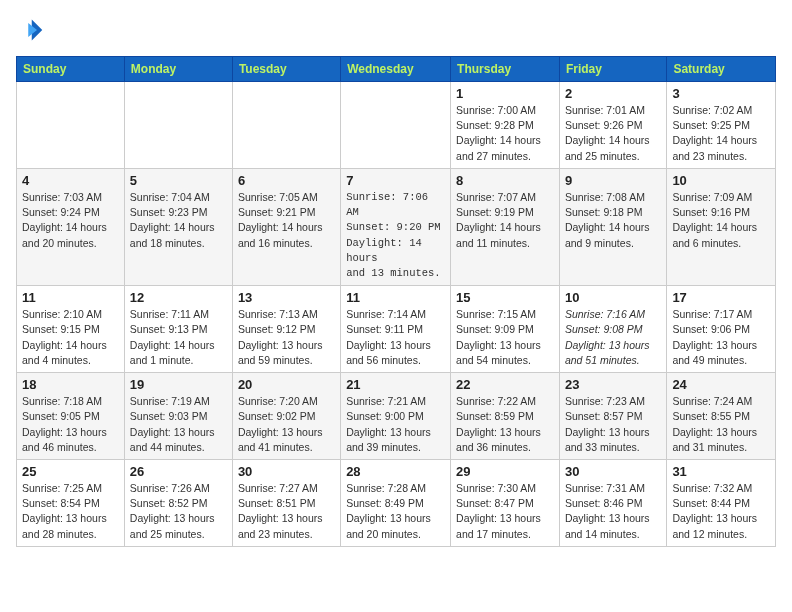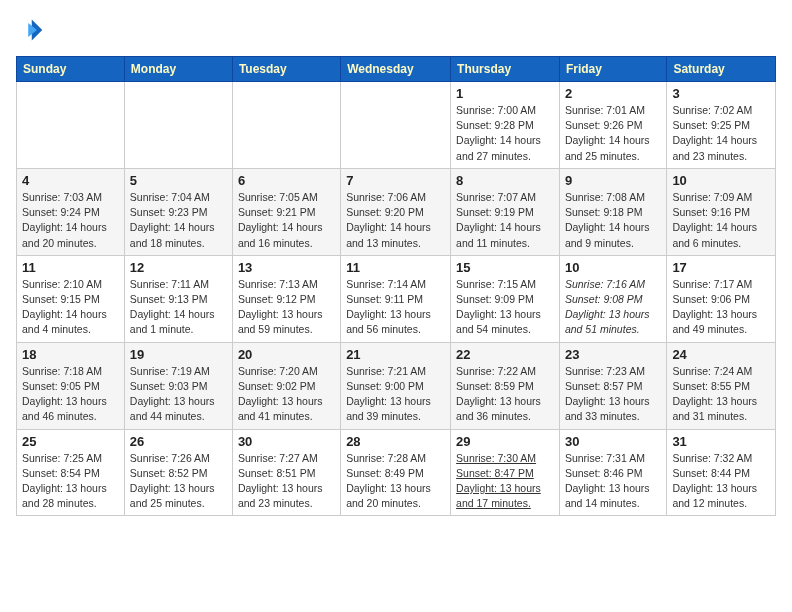--- a/index.html
+++ b/index.html
@@ -46,21 +46,21 @@
       font-size: 16px;
       color: #444;
     }
     .calendar-table {
       width: 100%;
       border-collapse: collapse;
       font-size: 11px;
     }
     .calendar-table thead tr th {
       background-color: #1565c0;
-      color: #fef9c3;
+      color: #bef264;
       text-align: left;
       padding: 5px 6px;
       font-size: 12px;
       font-weight: bold;
       border: 1px solid #0d47a1;
     }
     .calendar-table tbody tr td {
       border: 1px solid #ccc;
       vertical-align: top;
       padding: 4px 5px;
@@ -163,21 +163,21 @@
         </td>
         <td>
           <div class="day-number">6</div>
           <div class="day-detail" style="white-space: pre-line;">Sunrise: 7:05 AM
 Sunset: 9:21 PM
 Daylight: 14 hours
 and 16 minutes.</div>
         </td>
         <td>
           <div class="day-number">7</div>
-          <div class="day-detail" style="white-space: pre-line;">Sunrise: 7:06 AM
+          <div class="day-detail" style="white-space: pre-line; font-family: Liberation Mono, monospace;">Sunrise: 7:06 AM
 Sunset: 9:20 PM
 Daylight: 14 hours
 and 13 minutes.</div>
         </td>
         <td>
           <div class="day-number">8</div>
           <div class="day-detail" style="white-space: pre-line;">Sunrise: 7:07 AM
 Sunset: 9:19 PM
 Daylight: 14 hours
 and 11 minutes.</div>
@@ -323,21 +323,21 @@
         </td>
         <td>
           <div class="day-number">28</div>
           <div class="day-detail" style="white-space: pre-line;">Sunrise: 7:28 AM
 Sunset: 8:49 PM
 Daylight: 13 hours
 and 20 minutes.</div>
         </td>
         <td>
           <div class="day-number">29</div>
-          <div class="day-detail" style="white-space: pre-line; text-decoration: underline;">Sunrise: 7:30 AM
+          <div class="day-detail" style="white-space: pre-line;">Sunrise: 7:30 AM
 Sunset: 8:47 PM
 Daylight: 13 hours
 and 17 minutes.</div>
         </td>
         <td>
           <div class="day-number">30</div>
           <div class="day-detail" style="white-space: pre-line;">Sunrise: 7:31 AM
 Sunset: 8:46 PM
 Daylight: 13 hours
 and 14 minutes.</div>

